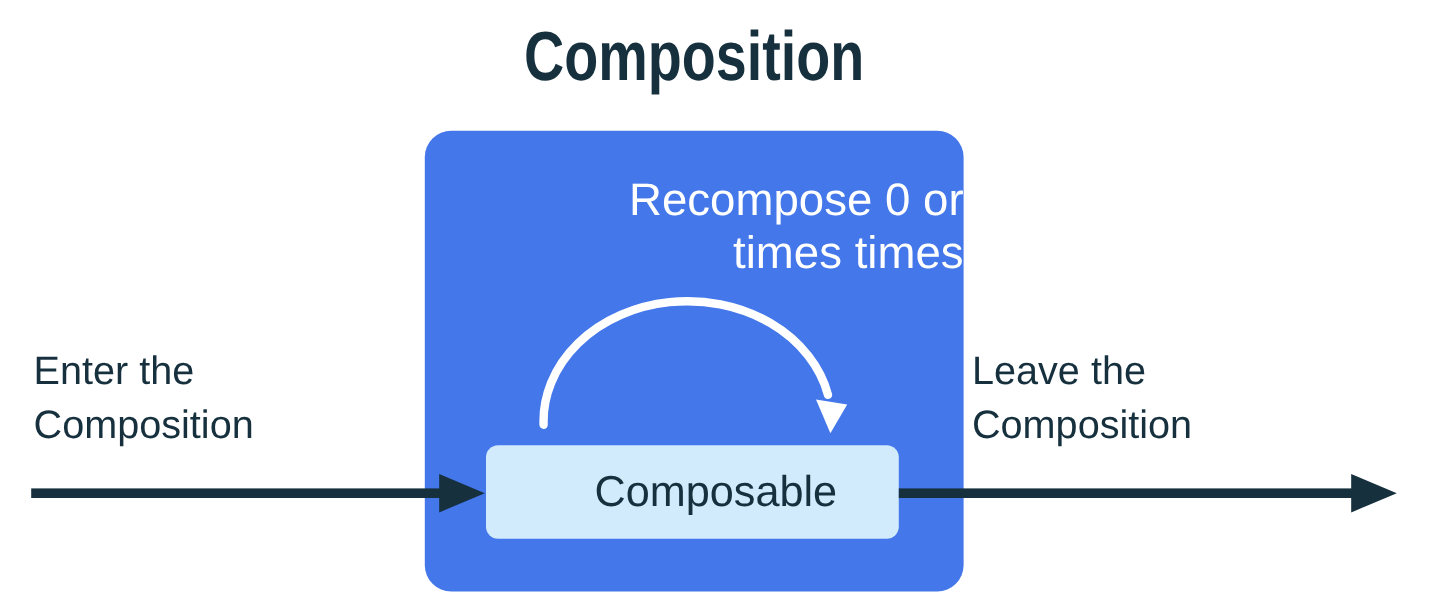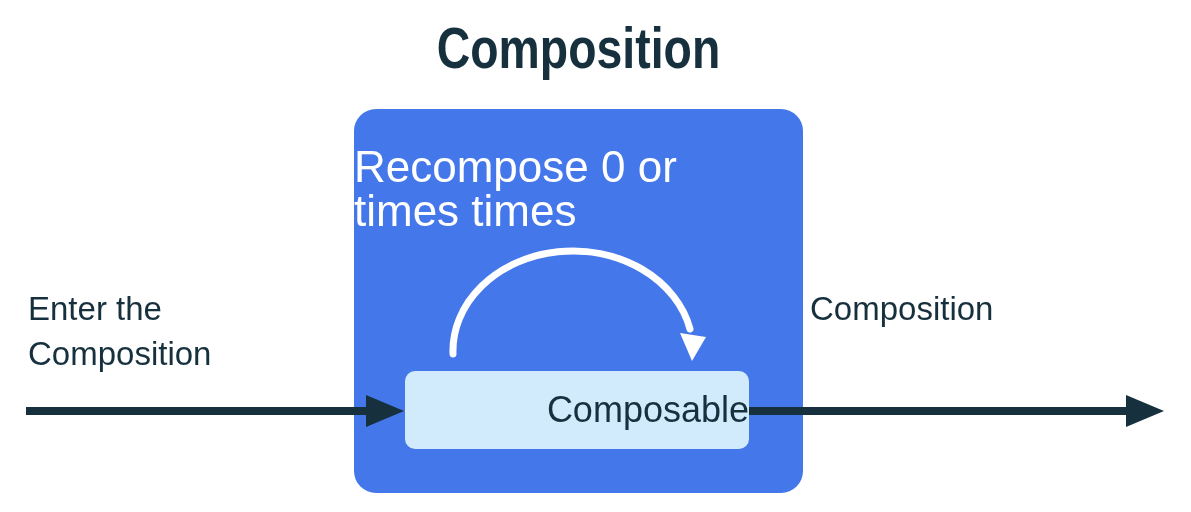--- a/index.html
+++ b/index.html
@@ -33,40 +33,40 @@
   .composition-box{
     position:absolute;
     left:354px; top:109px;
     width:449px; height:384px;
     background:var(--blue);
     border-radius:22px;
   }
   .recompose-label{
     position:absolute;
     left:0; right:0; top:36px;
-    text-align:left;
+    text-align:right;
     color:var(--white);
-    font-size:44px;
+    font-size:38px;
     line-height:44px;
   }
   .recompose-label span{display:block;}
   .loop-arc{
     position:absolute;
     left:0; top:0;
     width:449px; height:384px;
   }
   .composable-box{
     position:absolute;
     left:51px; top:262px;
     width:344px; height:78px;
     background:var(--light-blue);
     border-radius:10px;
     display:flex;
     align-items:center;
-    justify-content:flex-end;
+    justify-content:center;
     padding-left:39px;
   }
   .composable-label{
     color:var(--navy);
     font-size:36px;
     line-height:1;
   }
   .side-label{
     position:absolute;
     top:286px;
@@ -123,20 +123,21 @@
     </div>
 
   </div>
 
   <div class="side-label enter-label">
     <span>Enter the</span>
     <span>Composition</span>
   </div>
 
   <div class="side-label leave-label">
+    <span>Leave the</span>
     <span>Composition</span>
   </div>
 
   <div class="flow-arrow">
     <div class="arrow-line enter-line"></div>
     <div class="arrow-head enter-head"></div>
   </div>
 
   <div class="flow-arrow">
     <div class="arrow-line exit-line"></div>

